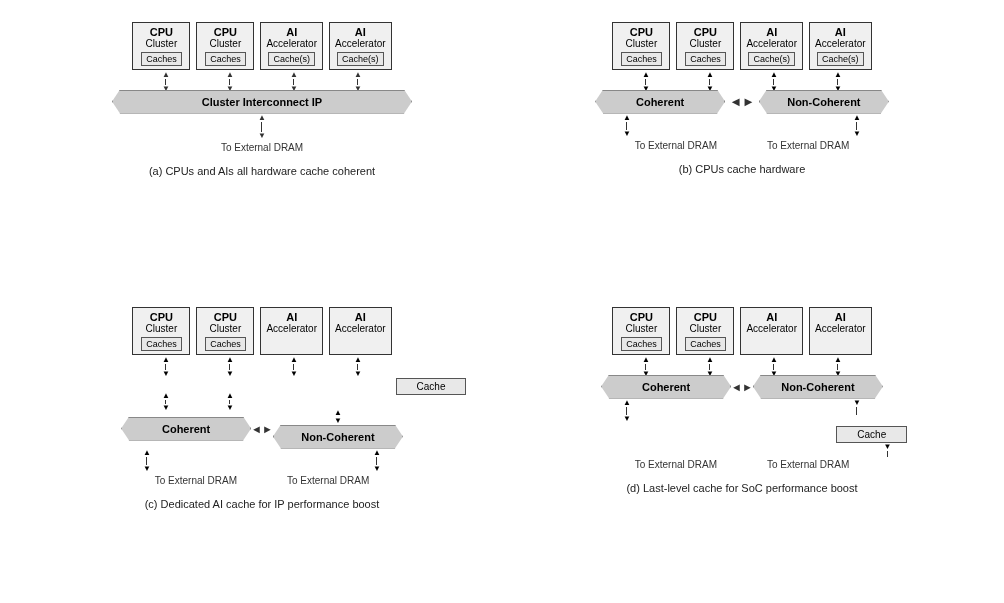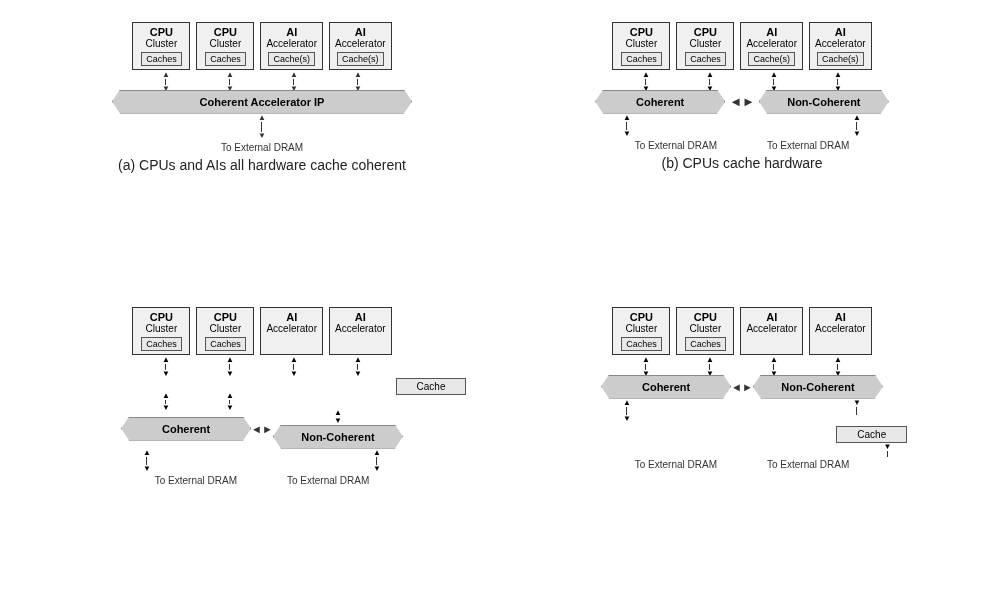--- a/index.html
+++ b/index.html
@@ -74,22 +74,22 @@
       width: 130px;
     }
 
     .to-dram {
       font-size: 10px;
       color: #333;
       margin-top: 2px;
       text-align: center;
     }
     .caption {
-      font-size: 14px;
-      margin-top: 4px;
+      font-size: 11px;
+      margin-top: 12px;
       text-align: right;
       color: #222;
     }
 
     
     .banner-row {
       display: flex;
       align-items: center;
       gap: 4px;
     }
@@ -152,21 +152,21 @@
       </div>
       <div style="min-width:58px;display:flex;justify-content:center;align-items:center;">
         <div style="display:flex;flex-direction:column;align-items:center;">
           <span style="font-size:8px;color:#333;line-height:1;">▲</span>
           <div style="width:1px;height:6px;background:#333;"></div>
           <span style="font-size:8px;color:#333;line-height:1;">▼</span>
         </div>
       </div>
     </div>
 
-    <div class="banner banner-wide">Coherent Accelerator IP</div>
+    <div class="banner banner-wide">Cluster Interconnect IP</div>
 
     <div style="display:flex;flex-direction:column;align-items:center;margin-top:0;">
       <span style="font-size:8px;color:#333;line-height:1;">▲</span>
       <div style="width:1px;height:10px;background:#333;"></div>
       <span style="font-size:8px;color:#333;line-height:1;">▼</span>
     </div>
     <div class="to-dram">To External DRAM</div>
     <div class="caption">(a) CPUs and AIs all hardware cache coherent</div>
   </div>
 
@@ -362,20 +362,21 @@
       <div style="display:flex;flex-direction:column;align-items:center;">
         <span style="font-size:8px;line-height:1;">▲</span>
         <div style="width:1px;height:8px;background:#333;"></div>
         <span style="font-size:8px;line-height:1;">▼</span>
       </div>
     </div>
     <div style="display:flex;gap:50px;justify-content:center;">
       <div class="to-dram">To External DRAM</div>
       <div class="to-dram">To External DRAM</div>
     </div>
+    <div class="caption">(c) Dedicated AI cache for IP performance boost</div>
   </div>
 
   <div class="diagram">
     <div class="boxes-row">
       <div class="unit-box">
         <div class="unit-title">CPU</div>
         <div class="unit-sub">Cluster</div>
         <div class="cache-box">Caches</div>
       </div>
       <div class="unit-box">
@@ -457,15 +458,16 @@
       </div>
     </div>
     <div style="display:flex;gap:0;width:100%;justify-content:space-around;margin-top:0;">
       <div style="display:flex;flex-direction:column;align-items:center;">
       </div>
     </div>
     <div style="display:flex;gap:50px;justify-content:center;">
       <div class="to-dram">To External DRAM</div>
       <div class="to-dram">To External DRAM</div>
     </div>
+    <div class="caption">(d) Last-level cache for SoC performance boost</div>
   </div>
 
 </div>
 
 </body></html>

